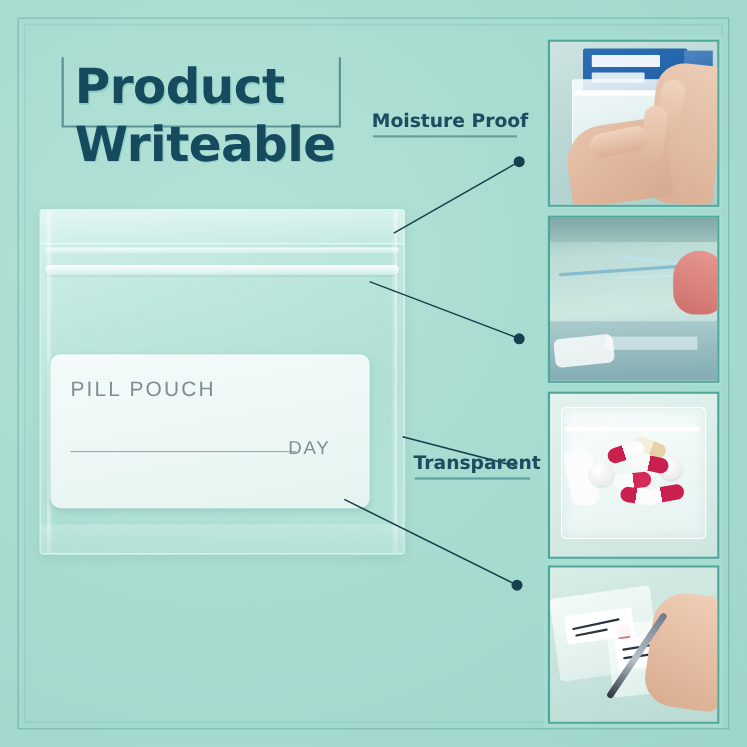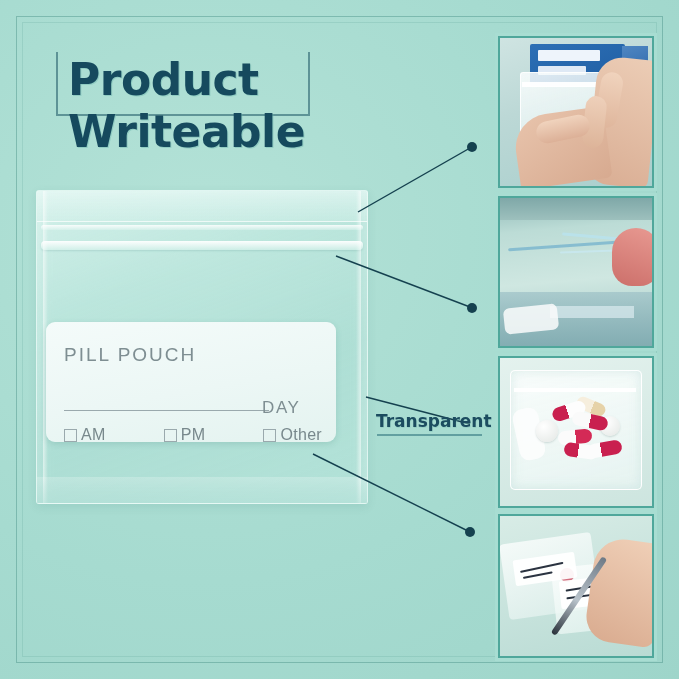--- a/index.html
+++ b/index.html
@@ -90,21 +90,21 @@
     position:absolute;right:6px;top:0;bottom:0;width:5px;
     background:linear-gradient(270deg,rgba(255,255,255,.55),rgba(255,255,255,0));
   }
   .pouch-bottom{
     position:absolute;left:0;right:0;bottom:0;height:26px;
     background:linear-gradient(180deg,rgba(255,255,255,.22),rgba(170,220,211,.45));
   }
 
   
   .label{
-    position:absolute;left:46px;top:322px;width:290px;height:120px;
+    position:absolute;left:46px;top:322px;width:290px;height:140px;
     background:linear-gradient(170deg,#f4fbfa 0%,#ecf7f5 55%,#e4f3f0 100%);
     border-radius:9px;
     box-shadow:0 2px 6px rgba(45,105,100,.16);
   }
   .lbl-title{
     position:absolute;left:18px;top:22px;
     font-family:"Liberation Sans", sans-serif;
     font-size:19px;letter-spacing:2.0px;color:#7e8e92;
   }
   .lbl-dayline{
@@ -232,49 +232,36 @@
     <div class="pouch-zip-b"></div>
     <div class="pouch-sideseam-l"></div>
     <div class="pouch-sideseam-r"></div>
     <div class="pouch-bottom"></div>
   </div>
 
   <div class="label">
     <div class="lbl-title">PILL POUCH</div>
     <div class="lbl-dayline"></div>
     <div class="lbl-day">DAY</div>
-    <div class="checks">
-      <div class="chk">
-        <span class="box"></span>
-        <span class="txt">AM</span>
-      </div>
-      <div class="chk">
-        <span class="box"></span>
-        <span class="txt">PM</span>
-      </div>
-      <div class="chk">
-        <span class="box"></span>
-        <span class="txt">Other</span>
-      </div>
-    </div>
   </div>
 
   <svg class="conn" viewBox="0 0 679 679">
     <line x1="358" y1="212" x2="470" y2="148" stroke="#15414f" stroke-width="1.4"></line>
     <circle cx="472" cy="147" r="5" fill="#15414f"></circle>
 
     <line x1="336" y1="256" x2="470" y2="307" stroke="#15414f" stroke-width="1.4"></line>
     <circle cx="472" cy="308" r="5" fill="#15414f"></circle>
 
     <line x1="313" y1="454" x2="468" y2="531" stroke="#15414f" stroke-width="1.4"></line>
     <circle cx="470" cy="532" r="5" fill="#15414f"></circle>
 
     <line x1="366" y1="397" x2="470" y2="424" stroke="#15414f" stroke-width="1.4"></line>
   </svg>
 
+  <div class="feat" id="feat-0">Moisture Proof</div>
   <div class="feat" id="feat-2">Transparent</div>
 
   <div class="thumb" id="thumb-0">
     <div class="tin">
       <div class="t0-bg"></div>
       <div class="t0-box"></div>
       <div class="t0-boxlabel"></div>
       <div class="t0-boxlabel2"></div>
       <div class="t0-boxr"></div>
       <div class="t0-pouch"></div>

